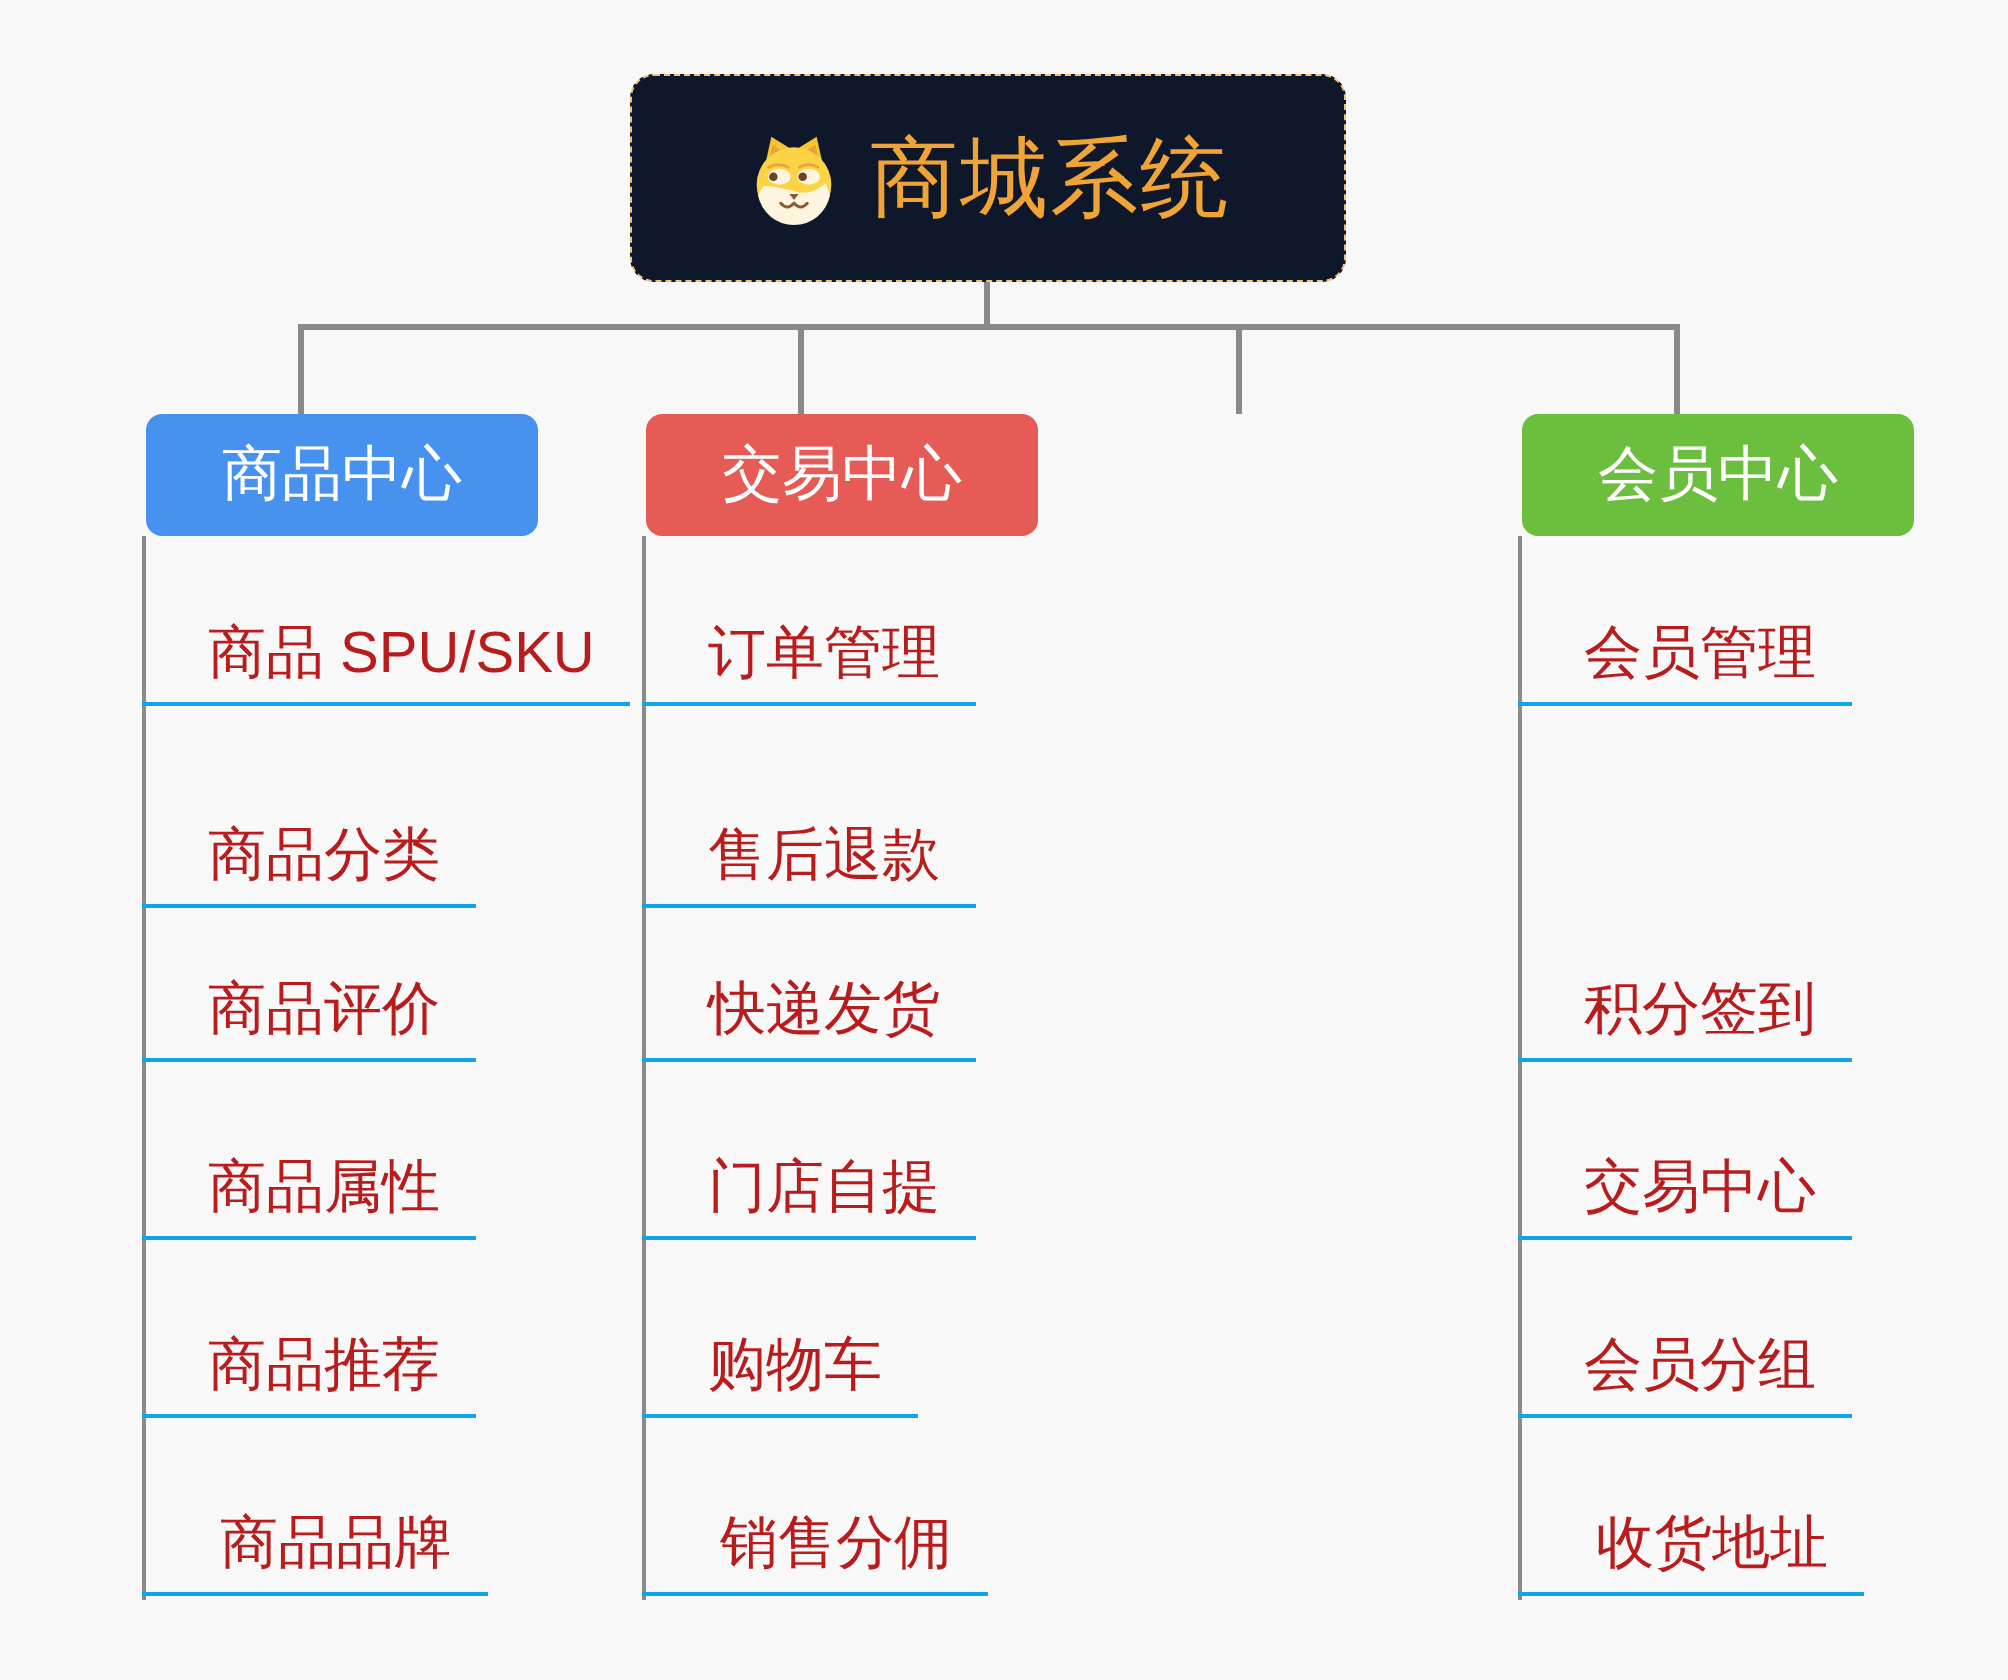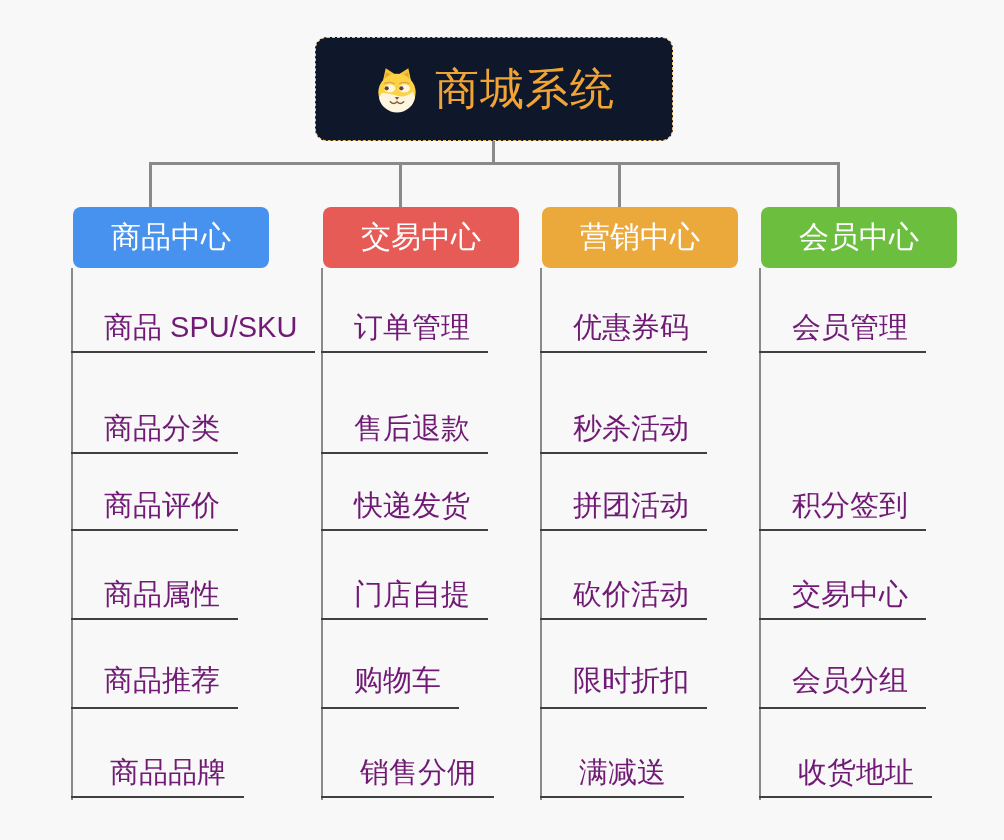--- a/index.html
+++ b/index.html
@@ -67,31 +67,31 @@
     left:14px;top:61px;
     width:2px;height:532px;
     background:#8a8a8a;
   }
 
   .leaf{
     position:absolute;
     left:14px;
     line-height:30px;
     font-size:29px;
-    color:#701a75;
+    color:#b91c1c;
     white-space:nowrap;
     padding:0 18px 9px 33px;
-    border-bottom:2px solid #404040;
+    border-bottom:2px solid #0ea5e9;
     width:max-content;
   }
   .leaf.l1{top:105px;}
   .leaf.l2{top:206px;}
   .leaf.l3{top:283px;}
   .leaf.l4{top:372px;}
-  .leaf.l5{top:461px;font-family:Liberation Mono, monospace;}
+  .leaf.l5{top:461px;}
   .leaf.l6{top:550px;padding-left:39px;}
 </style>
 </head>
 <body>
 
 <div id="canvas">
 
   <div class="root-node">
     <svg class="dog" viewBox="0 0 72 72" aria-hidden="true">
       <path d="M14,28 L19,5 L35,15 Z" fill="#f6c52f"></path>
@@ -134,30 +134,20 @@
     <div class="branch-node" style="background: rgb(230, 91, 86);">交易中心</div>
     <div class="stem"></div>
     <div class="leaf l1">订单管理</div>
     <div class="leaf l2">售后退款</div>
     <div class="leaf l3">快递发货</div>
     <div class="leaf l4">门店自提</div>
     <div class="leaf l5">购物车</div>
     <div class="leaf l6">销售分佣</div>
   </div>
 
-  <div class="col c3">
-    <div class="branch-node" style="background: rgb(235, 169, 60);">营销中心</div>
-    <div class="stem"></div>
-    <div class="leaf l1">优惠券码</div>
-    <div class="leaf l2">秒杀活动</div>
-    <div class="leaf l3">拼团活动</div>
-    <div class="leaf l4">砍价活动</div>
-    <div class="leaf l5">限时折扣</div>
-    <div class="leaf l6">满减送</div>
-  </div>
 
   <div class="col c4">
     <div class="branch-node" style="background: rgb(108, 190, 63);">会员中心</div>
     <div class="stem"></div>
     <div class="leaf l1">会员管理</div>
     <div class="leaf l3">积分签到</div>
     <div class="leaf l4">交易中心</div>
     <div class="leaf l5">会员分组</div>
     <div class="leaf l6">收货地址</div>
   </div>

